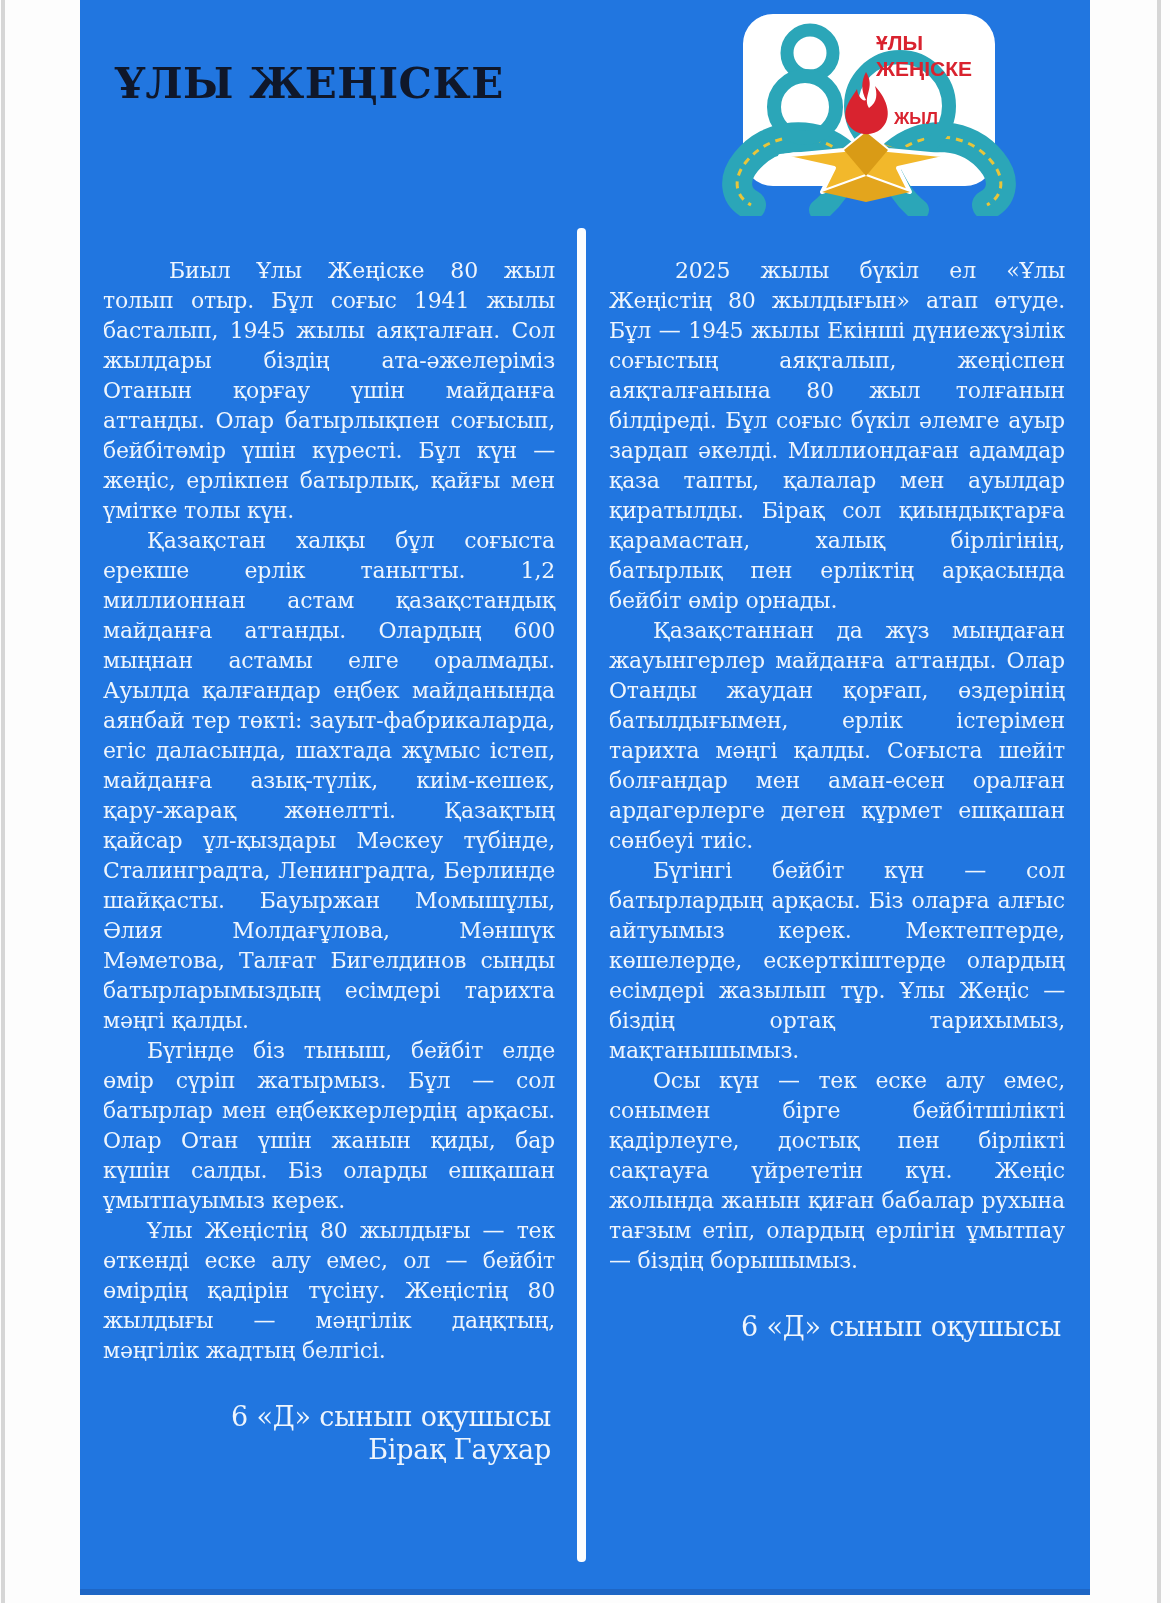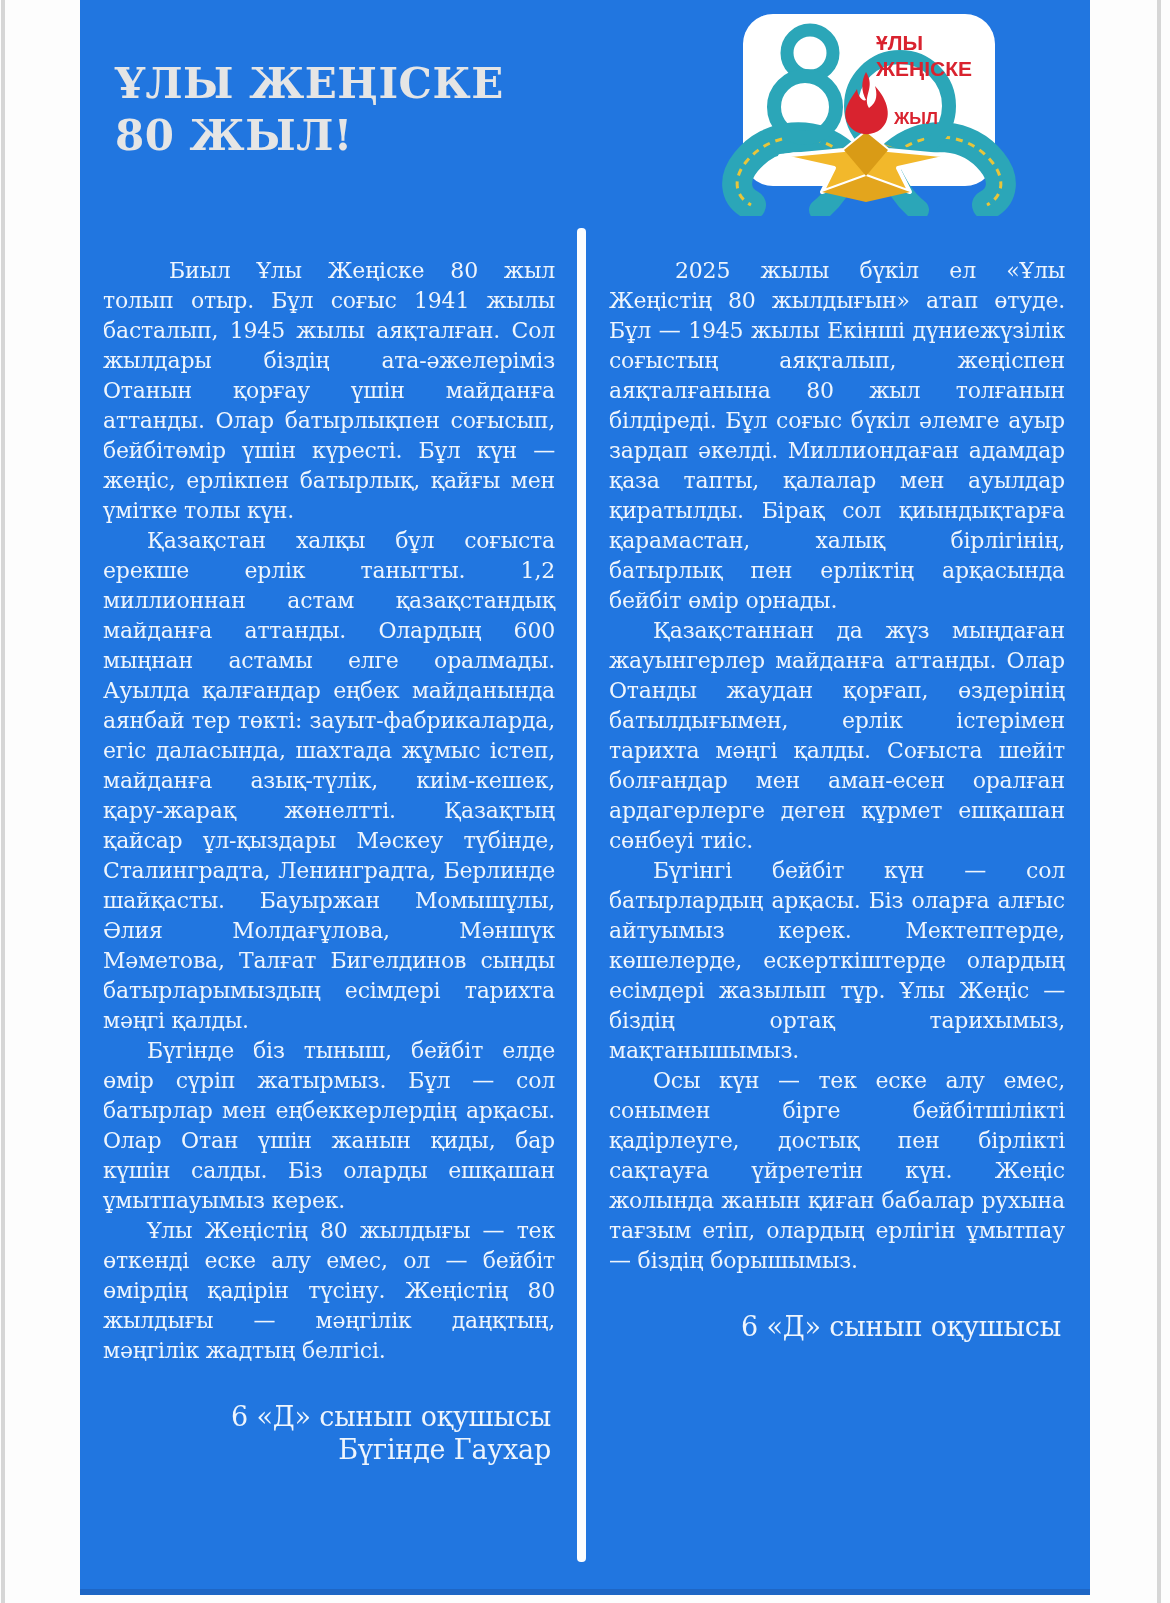--- a/index.html
+++ b/index.html
@@ -19,21 +19,21 @@
     width: 1010px; height: 1595px;
     background: #2176e0;
   }
   .page::after {
     content: ""; position: absolute; left: 0; right: 0; bottom: 0; height: 6px;
     background: rgba(15, 35, 80, 0.18);
   }
 
   h1.title {
     position: absolute; left: 35px; top: 58px; margin: 0;
-    color: #e5e5e5; font-size: 42px; font-weight: bold;
+    color: #0f172a; font-size: 42px; font-weight: bold;
     line-height: 1.24; letter-spacing: 0.5px;
   }
   h1.title span { display: block; }
 
   .logo-wrap { position: absolute; left: 638px; top: 6px; width: 310px; height: 210px; }
 
   .columns { position: absolute; left: 23px; top: 236px; width: 962px; display: flex; margin-top: 20px; }
   .col { color: #eef5fd; font-size: 22px; line-height: 30px; letter-spacing: -0.2px; }
   .col-left  { width: 452px; }
   .col-gap   { width: 54px; }
@@ -55,21 +55,20 @@
 <body>
 
 <div class="photo">
   <div class="edge-line left"></div>
   <div class="edge-line right"></div>
 
   <div class="page">
 
     <h1 class="title">
       <span>ҰЛЫ ЖЕҢІСКЕ</span>
-      <span>80 ЖЫЛ!</span>
     </h1>
 
     <div class="logo-wrap">
       <svg width="310" height="210" viewBox="0 0 310 210">
 
         <rect x="25" y="8" width="252" height="172" rx="30" fill="#ffffff"></rect>
 
         <g>
           <path d="M125,148 C95,123 52,126 28,156 C15,172 16,190 33,199" stroke="#2ba6b8" stroke-width="30" fill="none" stroke-linecap="round"></path>
           <path d="M125,148 C95,123 52,126 28,156 C15,172 16,190 33,199" stroke="#e8c53a" stroke-width="3" fill="none" stroke-dasharray="7 6"></path>
@@ -107,21 +106,21 @@
     <div class="divider"></div>
 
     <div class="columns">
       <div class="col col-left">
         <p class="p-first">Биыл Ұлы Жеңіске 80 жыл толып отыр. Бұл соғыс 1941 жылы басталып, 1945 жылы аяқталған. Сол жылдары біздің ата-әжелеріміз Отанын қорғау үшін майданға аттанды. Олар батырлықпен соғысып, бейбітөмір үшін күресті. Бұл күн — жеңіс, ерлікпен батырлық, қайғы мен үмітке толы күн.</p>
         <p>Қазақстан халқы бұл соғыста ерекше ерлік танытты. 1,2 миллионнан астам қазақстандық майданға аттанды. Олардың 600 мыңнан астамы елге оралмады. Ауылда қалғандар еңбек майданында аянбай тер төкті: зауыт-фабрикаларда, егіс даласында, шахтада жұмыс істеп, майданға азық-түлік, киім-кешек, қару-жарақ жөнелтті. Қазақтың қайсар ұл-қыздары Мәскеу түбінде, Сталинградта, Ленинградта, Берлинде шайқасты. Бауыржан Момышұлы, Әлия Молдағұлова, Мәншүк Мәметова, Талғат Бигелдинов сынды батырларымыздың есімдері тарихта мәңгі қалды.</p>
         <p>Бүгінде біз тыныш, бейбіт елде өмір сүріп жатырмыз. Бұл — сол батырлар мен еңбеккерлердің арқасы. Олар Отан үшін жанын қиды, бар күшін салды. Біз оларды ешқашан ұмытпауымыз керек.</p>
         <p>Ұлы Жеңістің 80 жылдығы — тек өткенді еске алу емес, ол — бейбіт өмірдің қадірін түсіну. Жеңістің 80 жылдығы — мәңгілік даңқтың, мәңгілік жадтың белгісі.</p>
         <div class="signature">
           <div>6 «Д» сынып оқушысы</div>
-          <div>Бүгінде Гаухар</div>
+          <div>Бірақ Гаухар</div>
         </div>
       </div>
       <div class="col-gap"></div>
       <div class="col col-right">
         <p class="p-first">2025 жылы бүкіл ел «Ұлы Жеңістің 80 жылдығын» атап өтуде. Бұл — 1945 жылы Екінші дүниежүзілік соғыстың аяқталып, жеңіспен аяқталғанына 80 жыл толғанын білдіреді. Бұл соғыс бүкіл әлемге ауыр зардап әкелді. Миллиондаған адамдар қаза тапты, қалалар мен ауылдар қиратылды. Бірақ сол қиындықтарға қарамастан, халық бірлігінің, батырлық пен ерліктің арқасында бейбіт өмір орнады.</p>
         <p>Қазақстаннан да жүз мыңдаған жауынгерлер майданға аттанды. Олар Отанды жаудан қорғап, өздерінің батылдығымен, ерлік істерімен тарихта мәңгі қалды. Соғыста шейіт болғандар мен аман-есен оралған ардагерлерге деген құрмет ешқашан сөнбеуі тиіс.</p>
         <p>Бүгінгі бейбіт күн — сол батырлардың арқасы. Біз оларға алғыс айтуымыз керек. Мектептерде, көшелерде, ескерткіштерде олардың есімдері жазылып тұр. Ұлы Жеңіс — біздің ортақ тарихымыз, мақтанышымыз.</p>
         <p>Осы күн — тек еске алу емес, сонымен бірге бейбітшілікті қадірлеуге, достық пен бірлікті сақтауға үйрететін күн. Жеңіс жолында жанын қиған бабалар рухына тағзым етіп, олардың ерлігін ұмытпау — біздің борышымыз.</p>
         <div class="signature">
           <div>6 «Д» сынып оқушысы</div>

